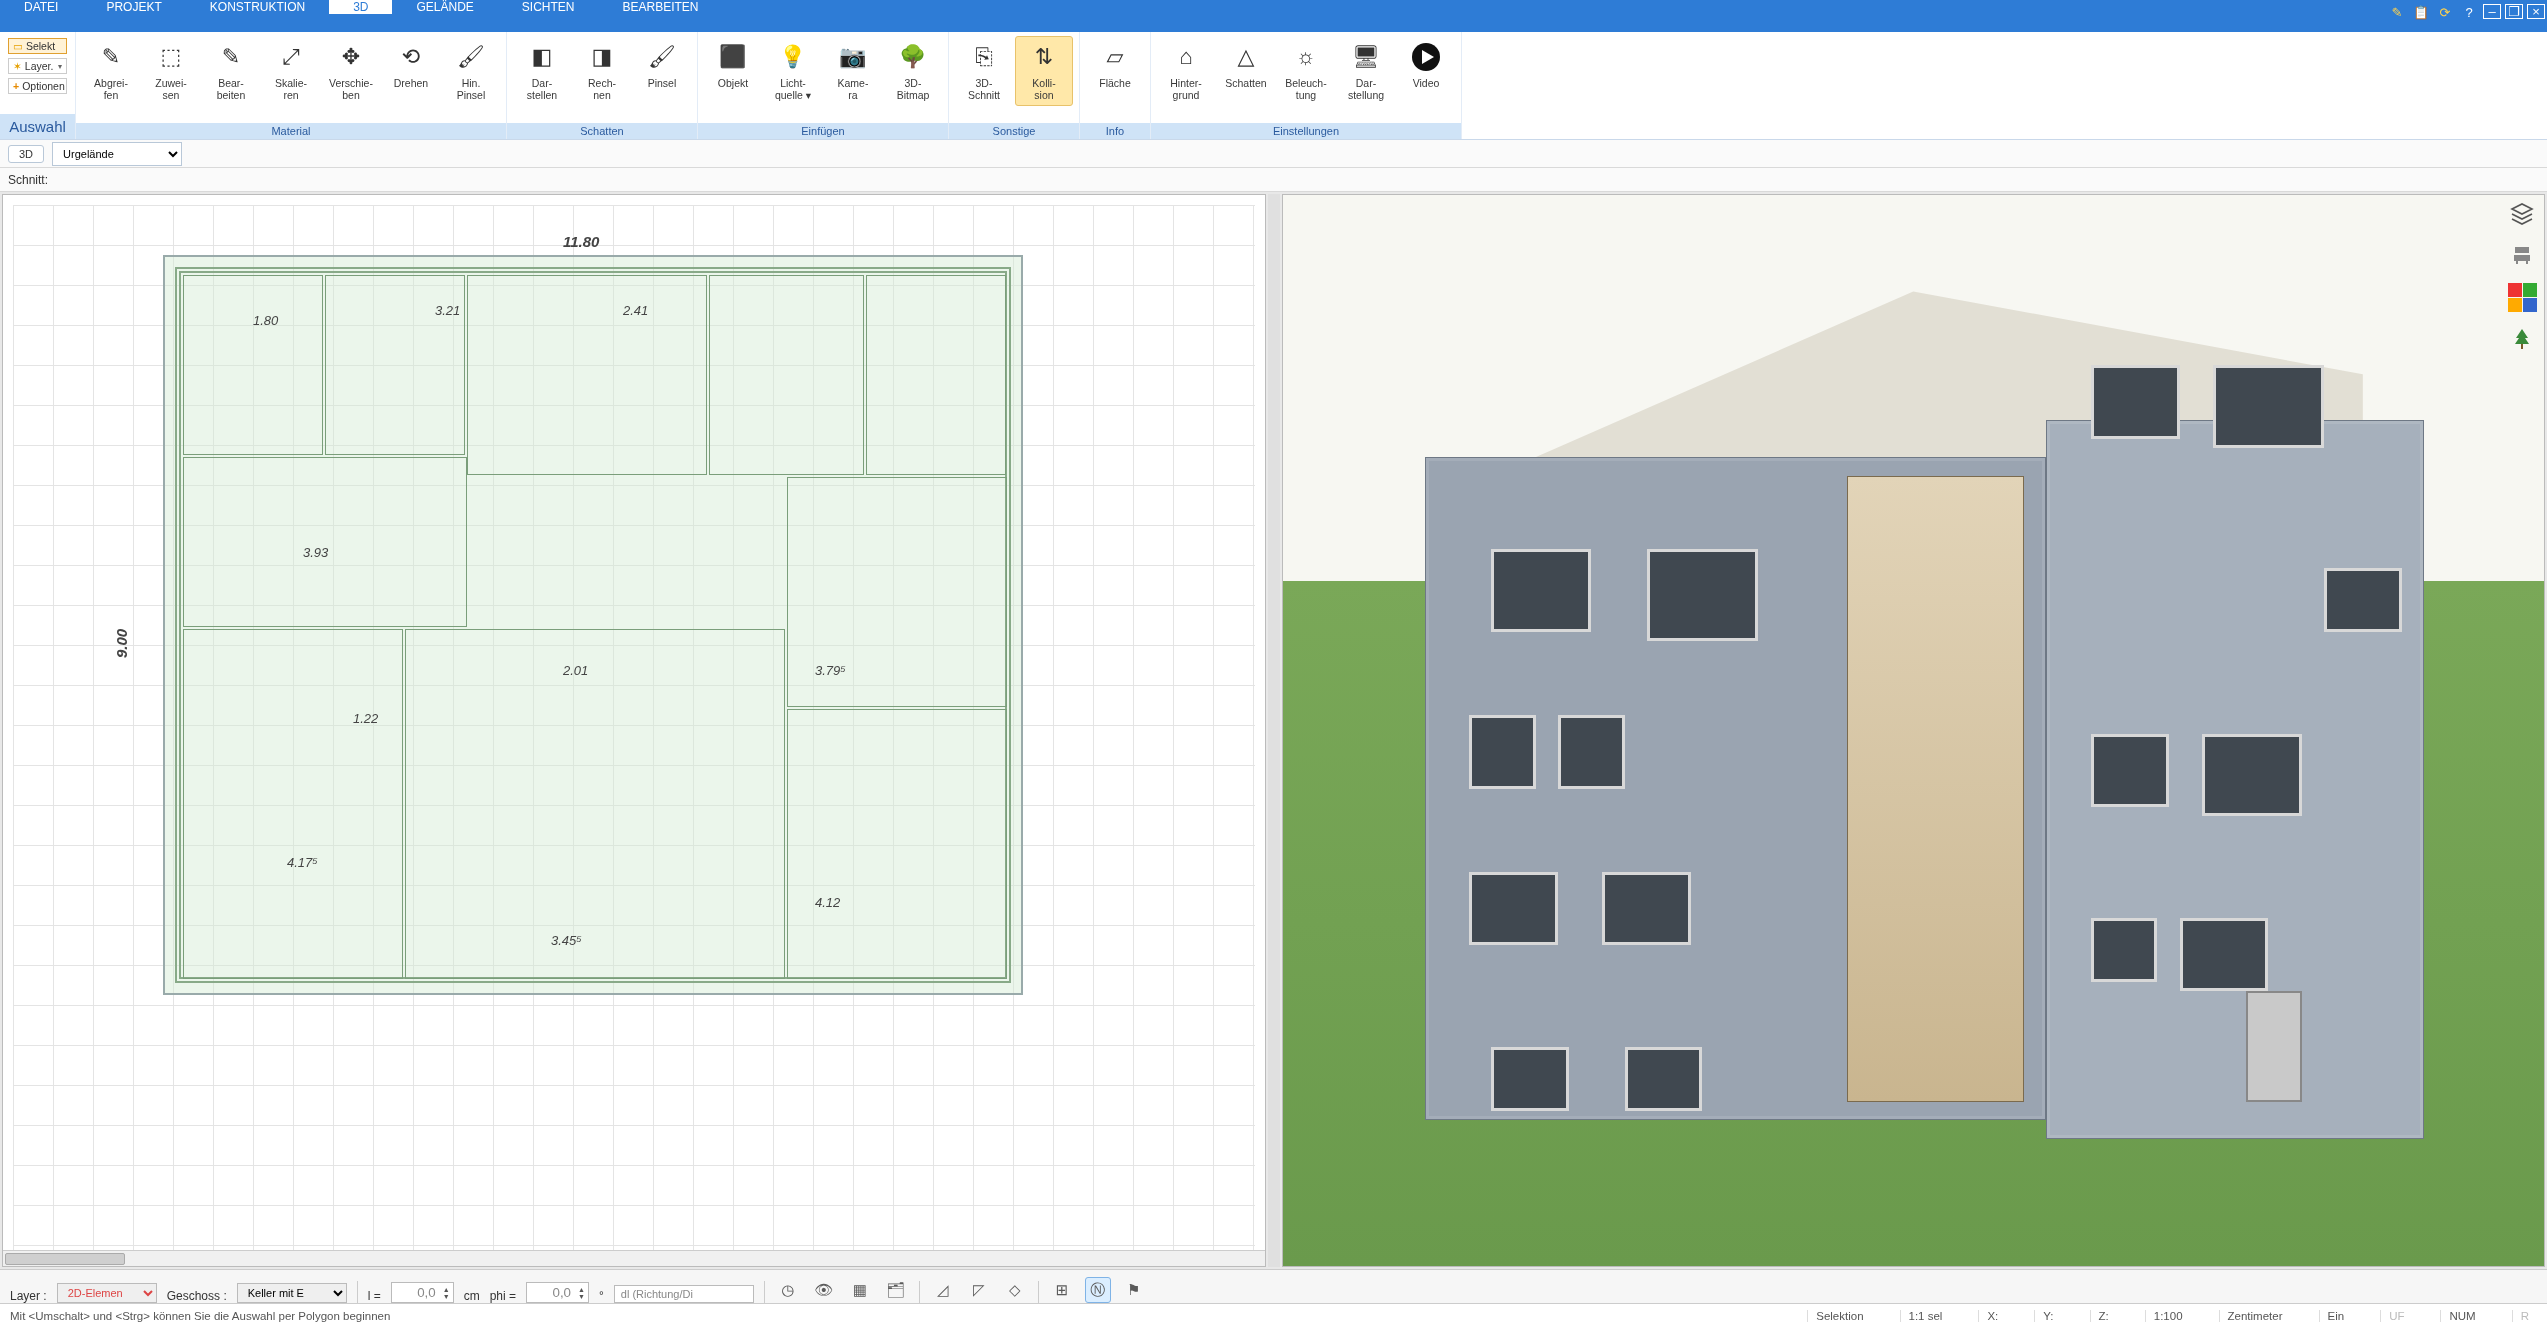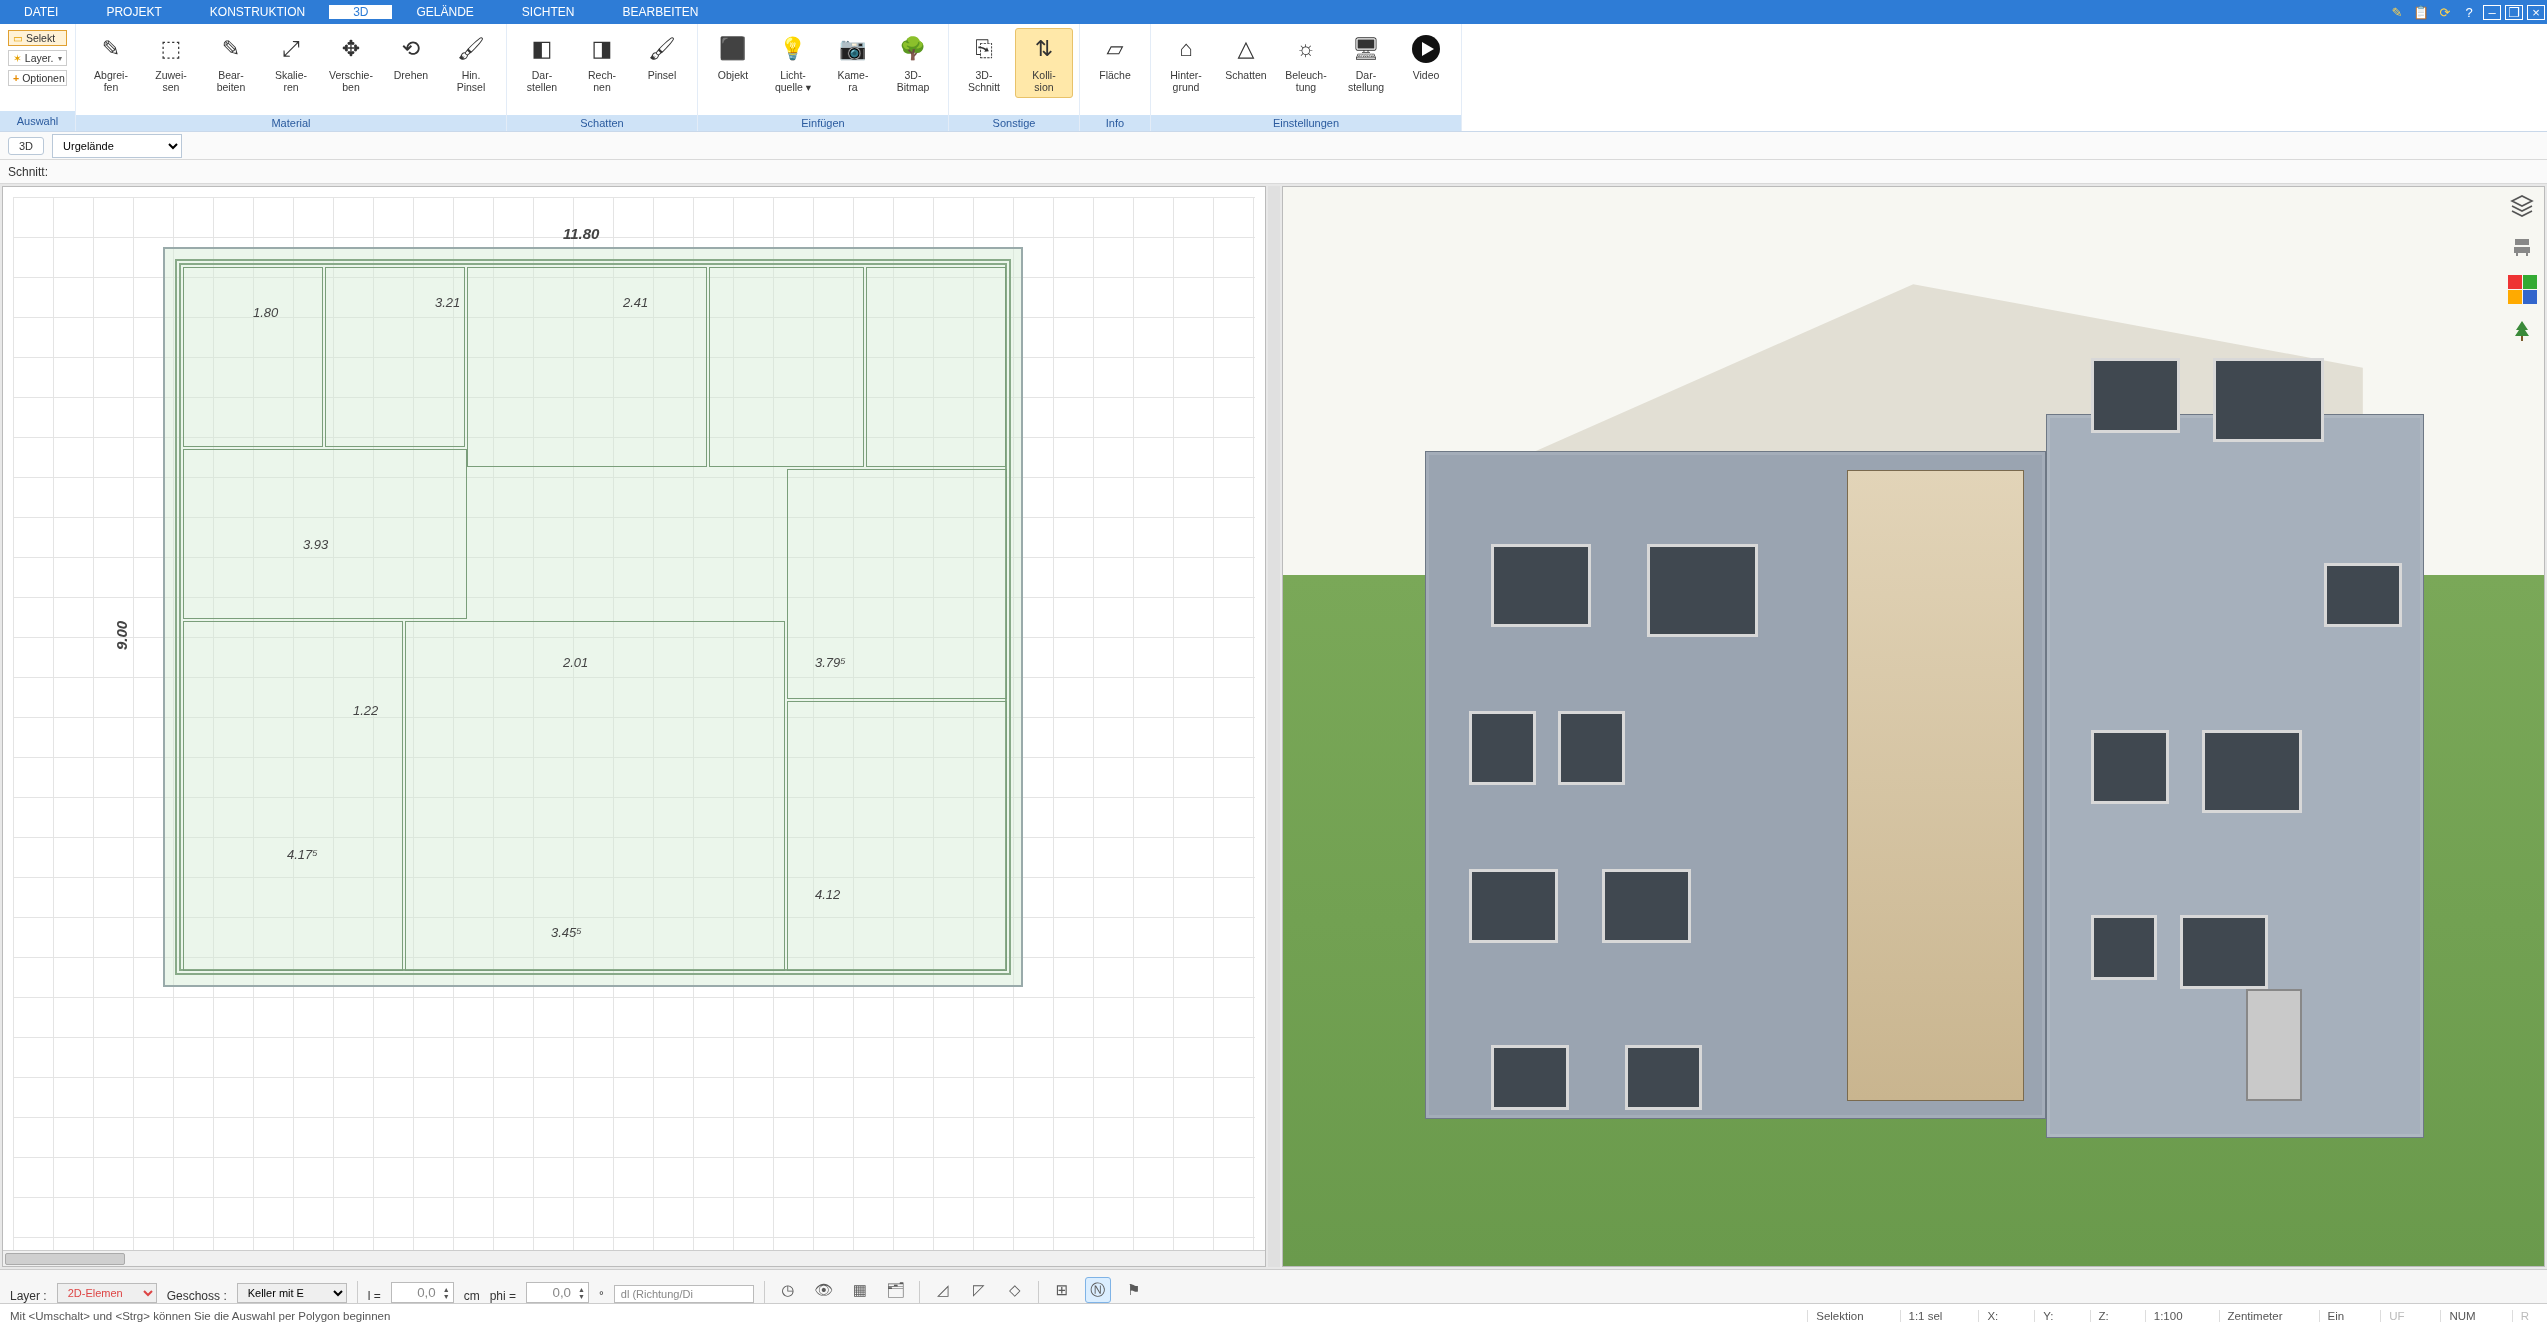--- a/index.html
+++ b/index.html
@@ -1,40 +1,40 @@
 <!DOCTYPE html>
 <html><head>
 <meta charset="utf-8">
 <style>
 * { margin: 0; padding: 0; box-sizing: border-box; }
 body { font-family: "Segoe UI", Tahoma, sans-serif; font-size: 11px; color: #333; background: #fff; width: 2547px; height: 1327px; overflow: hidden; display: flex; flex-direction: column; }
 
 
-.menubar { background: #2e7cd6; display: flex; height: 24px; align-items: center; }
+.menubar { background: #2e7cd6; display: flex; height: 32px; align-items: flex-start; }
 .menubar .tab { padding: 0 24px; color: #fff; display: flex; align-items: center; cursor: pointer; font-size: 12px; }
 .menubar .tab.active { background: #fff; color: #2e7cd6; }
 .menubar .spacer { flex: 1; }
 .menubar .wicon { width: 20px; height: 20px; margin: 2px 2px; display: flex; align-items: center; justify-content: center; color: #fff; cursor: pointer; font-size: 13px; }
 .menubar .wicon.box { border: 1px solid #fff; width: 18px; height: 15px; margin: 4px 2px; }
 
 
 .ribbon { background: #fff; border-bottom: 1px solid #c9d8ea; display: flex; height: 108px; }
 .ribbon-group { border-right: 1px solid #e3ecf7; display: flex; flex-direction: column; }
 .ribbon-group .items { display: flex; flex: 1; padding: 4px 6px; gap: 2px; align-items: flex-start; }
 .ribbon-group .grouplabel { background: #cfe3f7; text-align: center; font-size: 11px; padding: 2px 0; color: #2a5a9e; }
 .ribbon-btn { display: flex; flex-direction: column; align-items: center; width: 58px; padding: 4px 2px; cursor: pointer; border: 1px solid transparent; border-radius: 3px; }
 .ribbon-btn.active { background: #ffe8a9; border-color: #e8c26a; }
 .ribbon-btn .icon { width: 32px; height: 32px; margin-bottom: 4px; display: flex; align-items: center; justify-content: center; font-size: 22px; }
 .ribbon-btn .label { font-size: 10.5px; text-align: center; line-height: 1.15; color: #3a3a3a; }
 
 
 .sel-col { display: flex; flex-direction: column; padding: 0; width: 76px; }
 .sel-col .selbtn { border: 1px solid #e0a030; background: #fff2d6; margin: 2px 2px; padding: 1px 4px; font-size: 10.5px; cursor: pointer; display: flex; align-items: center; gap: 3px; }
 .sel-col .selbtn .arrow { margin-left: auto; font-size: 8px; color: #666; }
-.sel-col .grouplabel { background: #cfe3f7; text-align: center; font-size: 11px; padding: 4px 0; color: #2a5a9e; }
+.sel-col .grouplabel { background: #cfe3f7; text-align: center; font-size: 15px; padding: 4px 0; color: #2a5a9e; }
 
 
 .subbar { background: #fafafa; border-bottom: 1px solid #d9d9d9; height: 28px; display: flex; align-items: center; padding: 0 8px; gap: 8px; font-size: 12px; }
 .subbar .pill { border: 1px solid #b9c8d8; background: #fff; border-radius: 3px; padding: 2px 10px; font-size: 11px; }
 .subbar select { border: 1px solid #b9c8d8; background: #fff; padding: 4px 6px; font-size: 11px; width: 130px; }
 
 
 .main { flex: 1; display: flex; background: #e8e8e8; position: relative; }
 .pane { background: #fff; border: 1px solid #bbb; position: relative; overflow: hidden; }
 .pane-2d { flex: 1; margin: 2px; }

